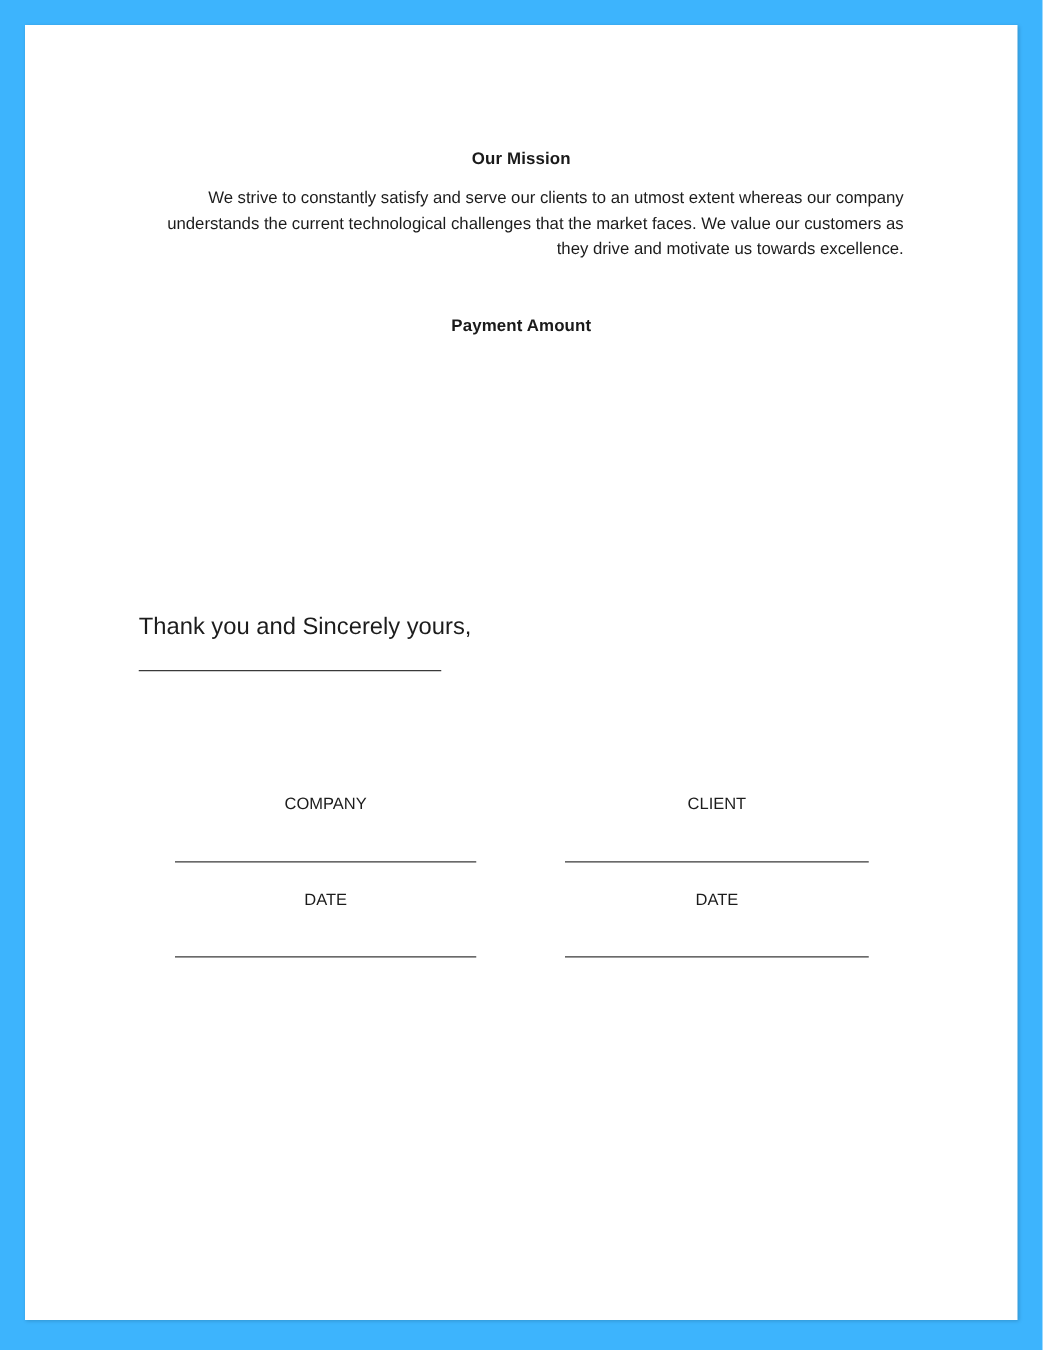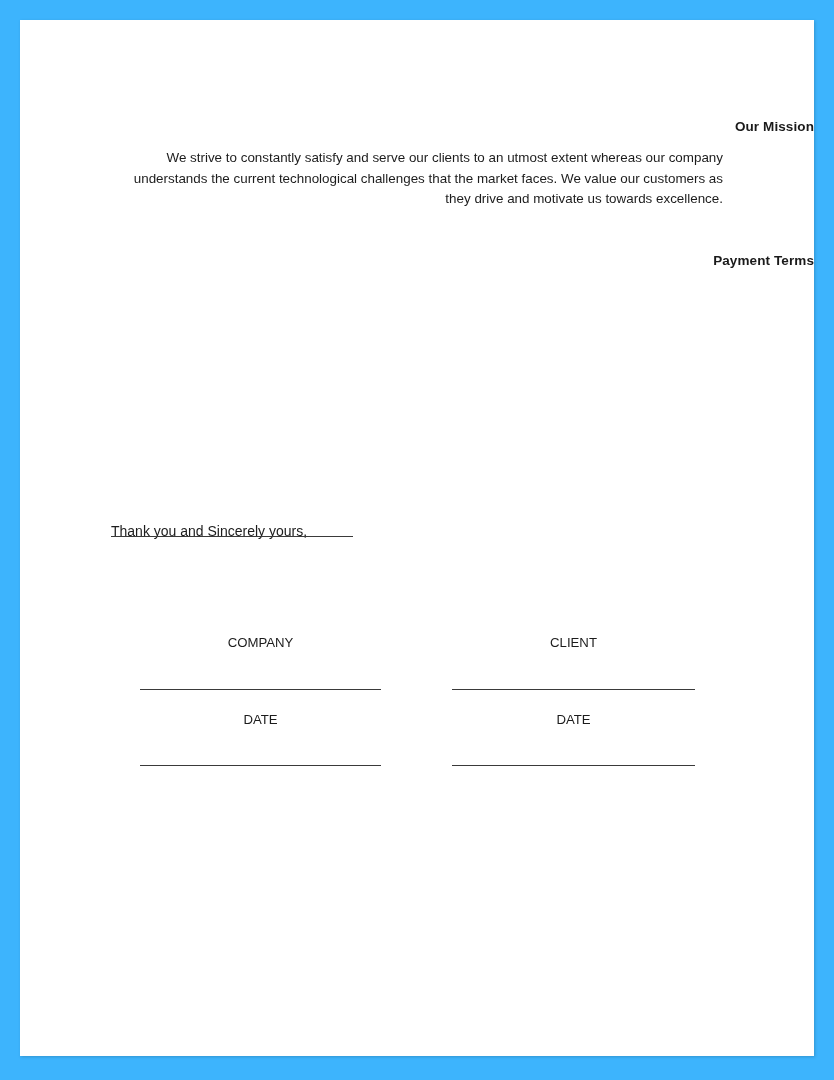--- a/index.html
+++ b/index.html
@@ -29,21 +29,21 @@
     top: 0;
     width: 794px;
     height: 1036px;
   }
 
   
   .section-heading {
     position: absolute;
     left: 0;
     width: 794px;
-    text-align: right;
+    text-align: center;
     font-size: 13.5px;
     font-weight: bold;
     color: #1a1a1a;
     letter-spacing: 0.1px;
   }
   #mission-heading { top: 99px; }
   #payment-heading { top: 233px; }
 
   
   .mission-paragraph {
@@ -76,23 +76,22 @@
     padding: 0 6px;
   }
   .payment-table .col-amount { width: 312px; }
   .payment-table .col-desc   { width: 313px; }
 
   
   .closing-text {
     position: absolute;
     left: 91px;
     top: 471px;
-    font-size: 14px;
+    font-size: 19px;
     color: #1c1c1c;
-    margin-top: 32px;
   }
   .rule {
     position: absolute;
     height: 0;
     border-top: 1.6px solid #3a3a3a;
   }
   #signature-rule {
     left: 91px;
     top: 516px;
     width: 242px;
@@ -121,21 +120,21 @@
 </head>
 <body>
 
 <div class="page-frame">
   <div class="doc-body">
 
     <div class="section-heading" id="mission-heading">Our Mission</div>
 
     <div class="mission-paragraph">We strive to constantly satisfy and serve our clients to an utmost extent whereas our company understands the current technological challenges that the market faces. We value our customers as they drive and motivate us towards excellence.</div>
 
-    <div class="section-heading" id="payment-heading">Payment Terms</div>
+    <div class="section-heading" id="payment-heading">Payment Amount</div>
 
 
     <div class="closing-text">Thank you and Sincerely yours,</div>
 
     <div class="rule" id="signature-rule"></div>
 
     <div class="sig-label sig-col-client" id="label-client">CLIENT</div>
 
     <div class="sig-label sig-col-company" id="label-company">COMPANY</div>
 

